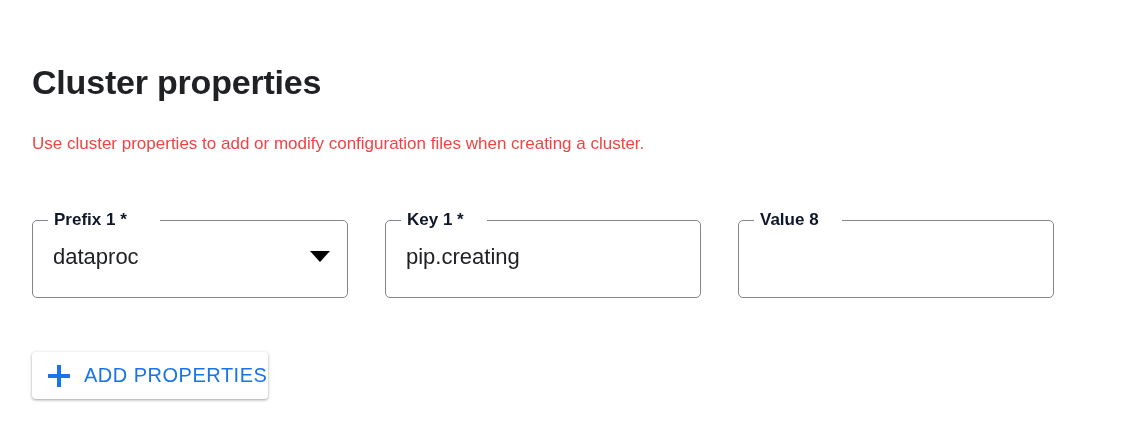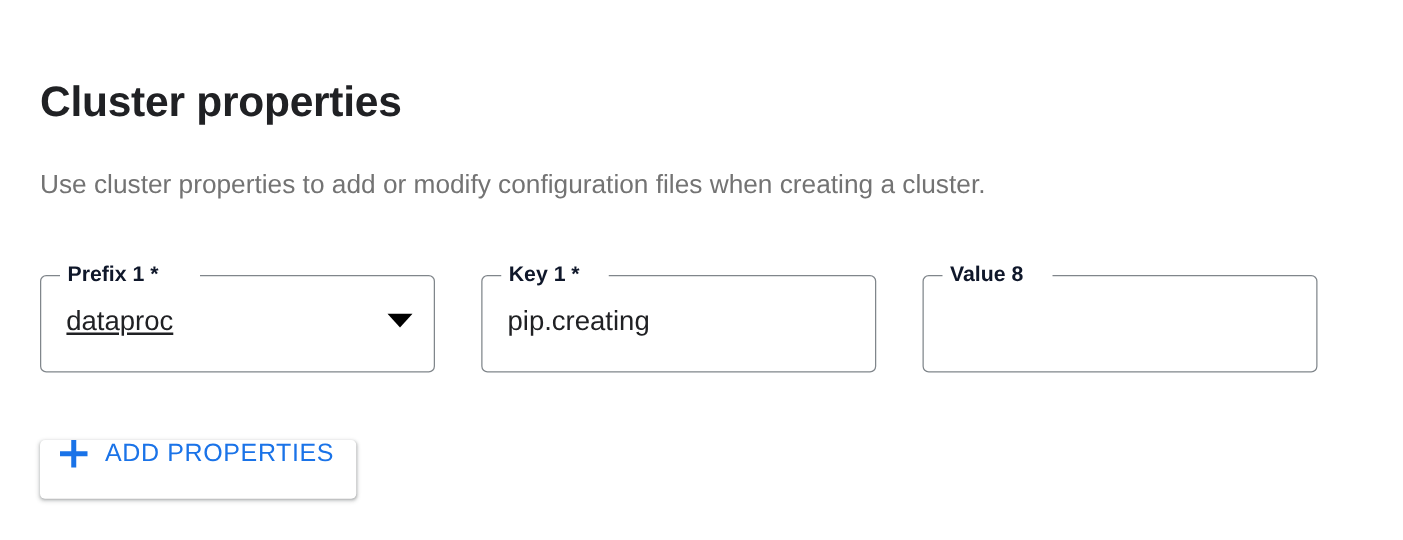--- a/index.html
+++ b/index.html
@@ -33,24 +33,24 @@
     letter-spacing: -0.2px;
     line-height: 42px;
     color: #202124;
     white-space: nowrap;
   }
 
   .page-subtitle {
     position: absolute;
     left: 32px;
     top: 97px;
-    font-size: 21px;
+    font-size: 17px;
     font-weight: 400;
     line-height: 28px;
-    color: #737373;
+    color: #ef4444;
     white-space: nowrap;
   }
 
   
   .fields-row {
     position: absolute;
     left: 32px;
     top: 204px;
     width: 1060px;
     height: 80px;
@@ -107,43 +107,44 @@
     left: 21px;
     top: 22px;
     right: 18px;
     font-size: 22px;
     font-weight: 400;
     line-height: 30px;
     color: #202124;
     white-space: nowrap;
     overflow: hidden;
   }
-  .field.f1 .field-value { right: 52px; text-decoration: underline; }
+  .field.f1 .field-value { right: 52px; }
   .field.f3 .field-value { right: 4px; }
 
   
   .select-arrow {
     position: absolute;
     right: 18px;
     top: 31px;
     width: 0;
     height: 0;
     border-left: 10px solid transparent;
     border-right: 10px solid transparent;
     border-top: 11px solid #000000;
   }
 
   
   .add-button {
     position: absolute;
     left: 32px;
     top: 336px;
     height: 47px;
-    padding: 0 18px 0 16px;
+    padding: 0 1px 0 16px;
     display: flex;
+    align-items: center;
     gap: 14px;
     background: #ffffff;
     border: none;
     border-radius: 4px;
     box-shadow: 0 1px 2px 0 rgba(60,64,67,0.30), 0 1px 3px 1px rgba(60,64,67,0.15);
     cursor: pointer;
     font-family: "Liberation Sans", sans-serif;
   }
 
   .plus-icon {

